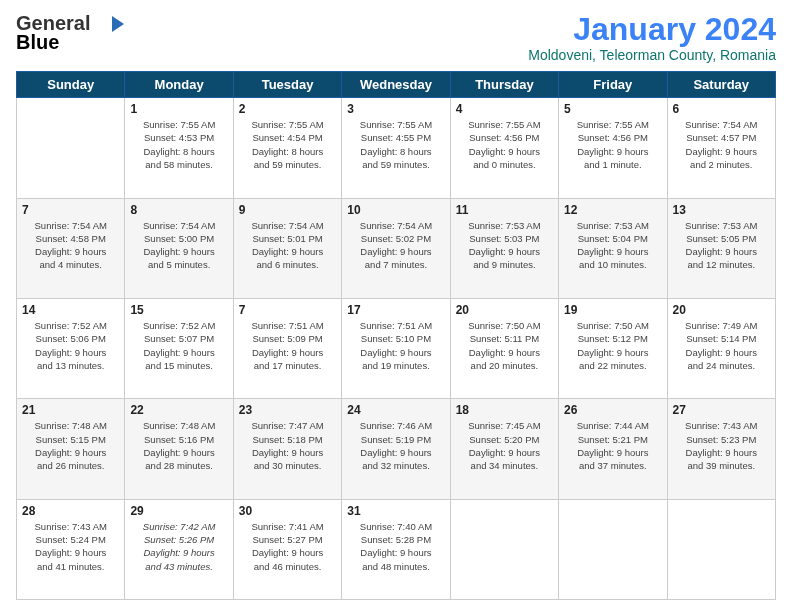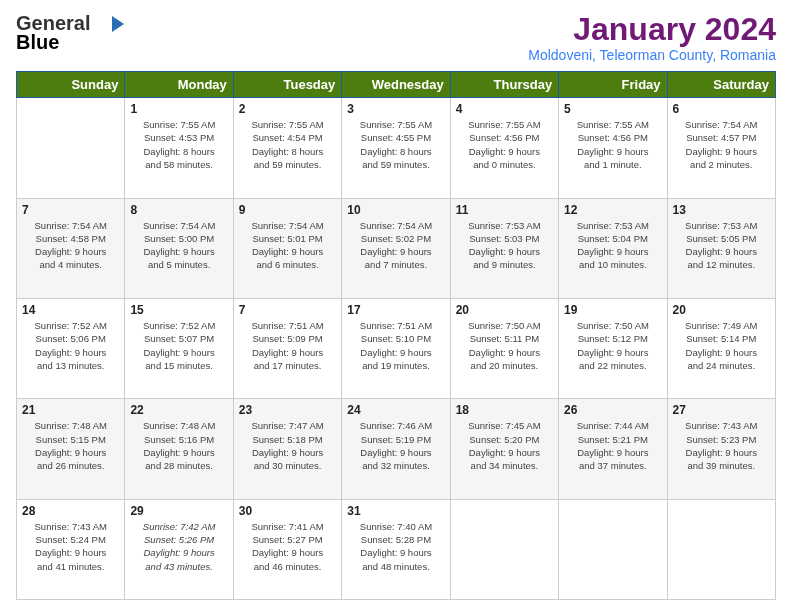--- a/index.html
+++ b/index.html
@@ -27,38 +27,38 @@
       display: flex;
       flex-direction: column;
       align-items: flex-start;
     }
     .title-area {
       text-align: right;
     }
     .month-title {
       font-size: 32px;
       font-weight: bold;
-      color: #701a75;
+      color: #3b82f6;
       line-height: 1.1;
     }
     .location {
       font-size: 14px;
-      color: #3b82f6;
+      color: #0f766e;
     }
     .calendar {
       flex: 1;
       border: 1px solid #ccc;
       border-collapse: collapse;
       width: 100%;
       table-layout: fixed;
     }
     .calendar th {
-      background-color: #4d7c0f;
+      background-color: #0c4a6e;
       color: #fff;
-      text-align: right;
+      text-align: center;
       padding: 5px 6px;
       font-size: 13px;
       font-weight: bold;
       border: 1px solid #1a5aa0;
     }
     .calendar td {
       border: 1px solid #ccc;
       vertical-align: top;
       padding: 4px 5px;
       font-size: 9.5px;

